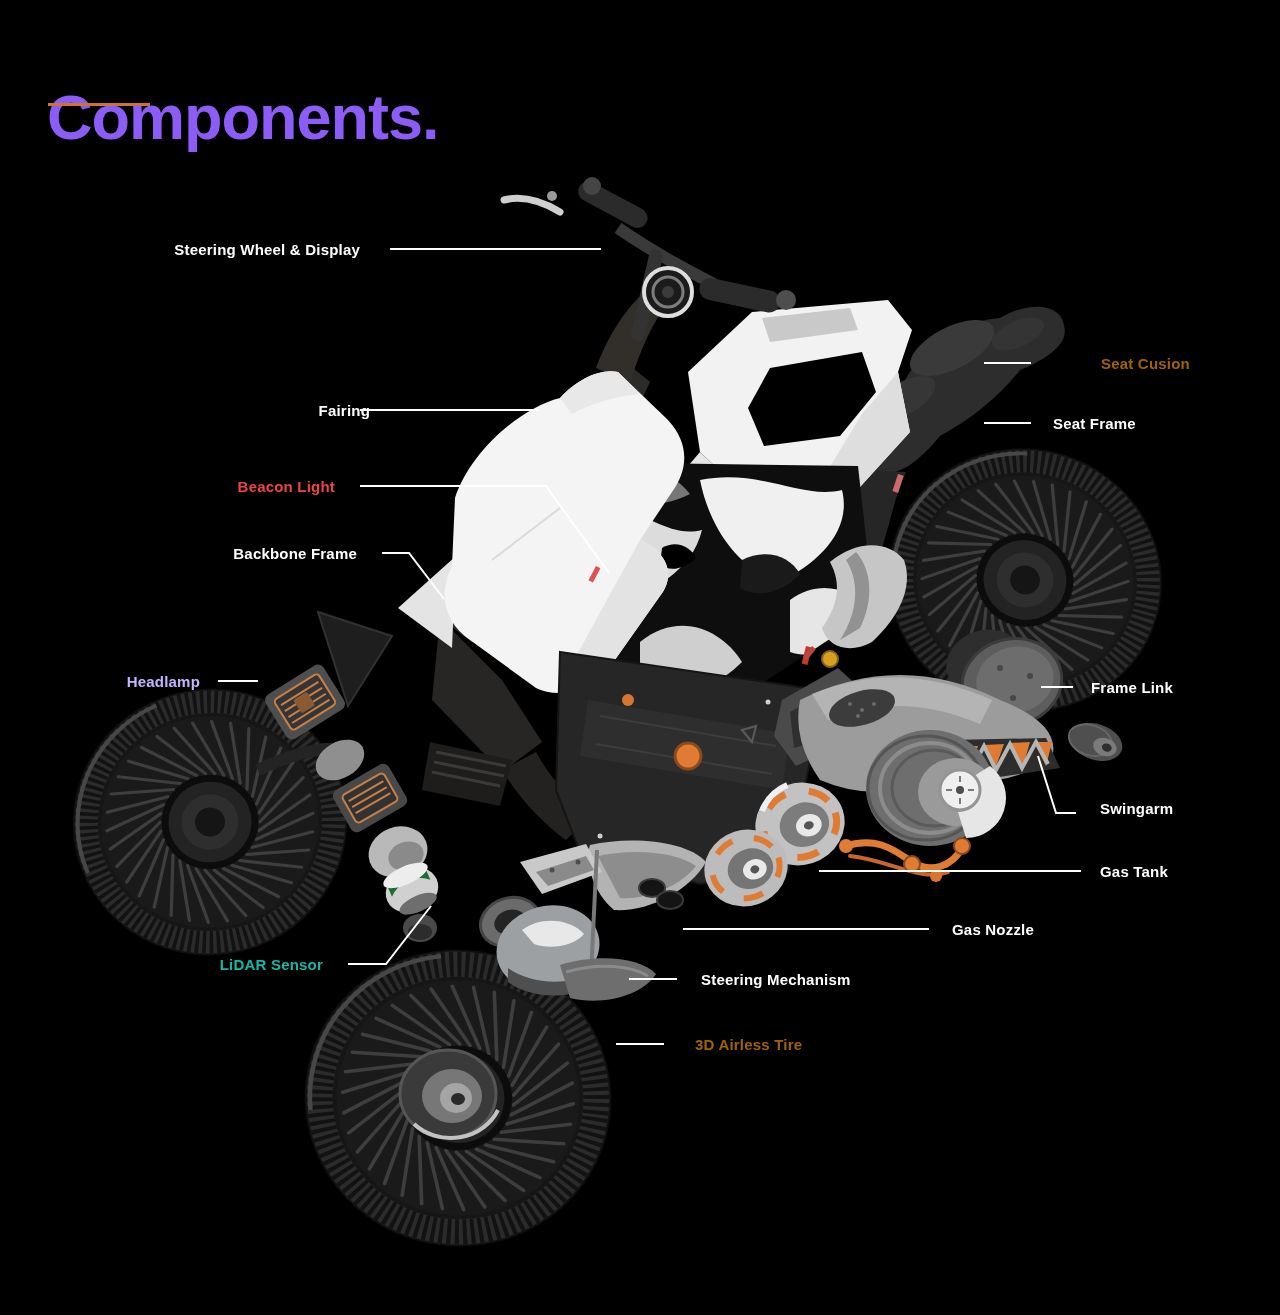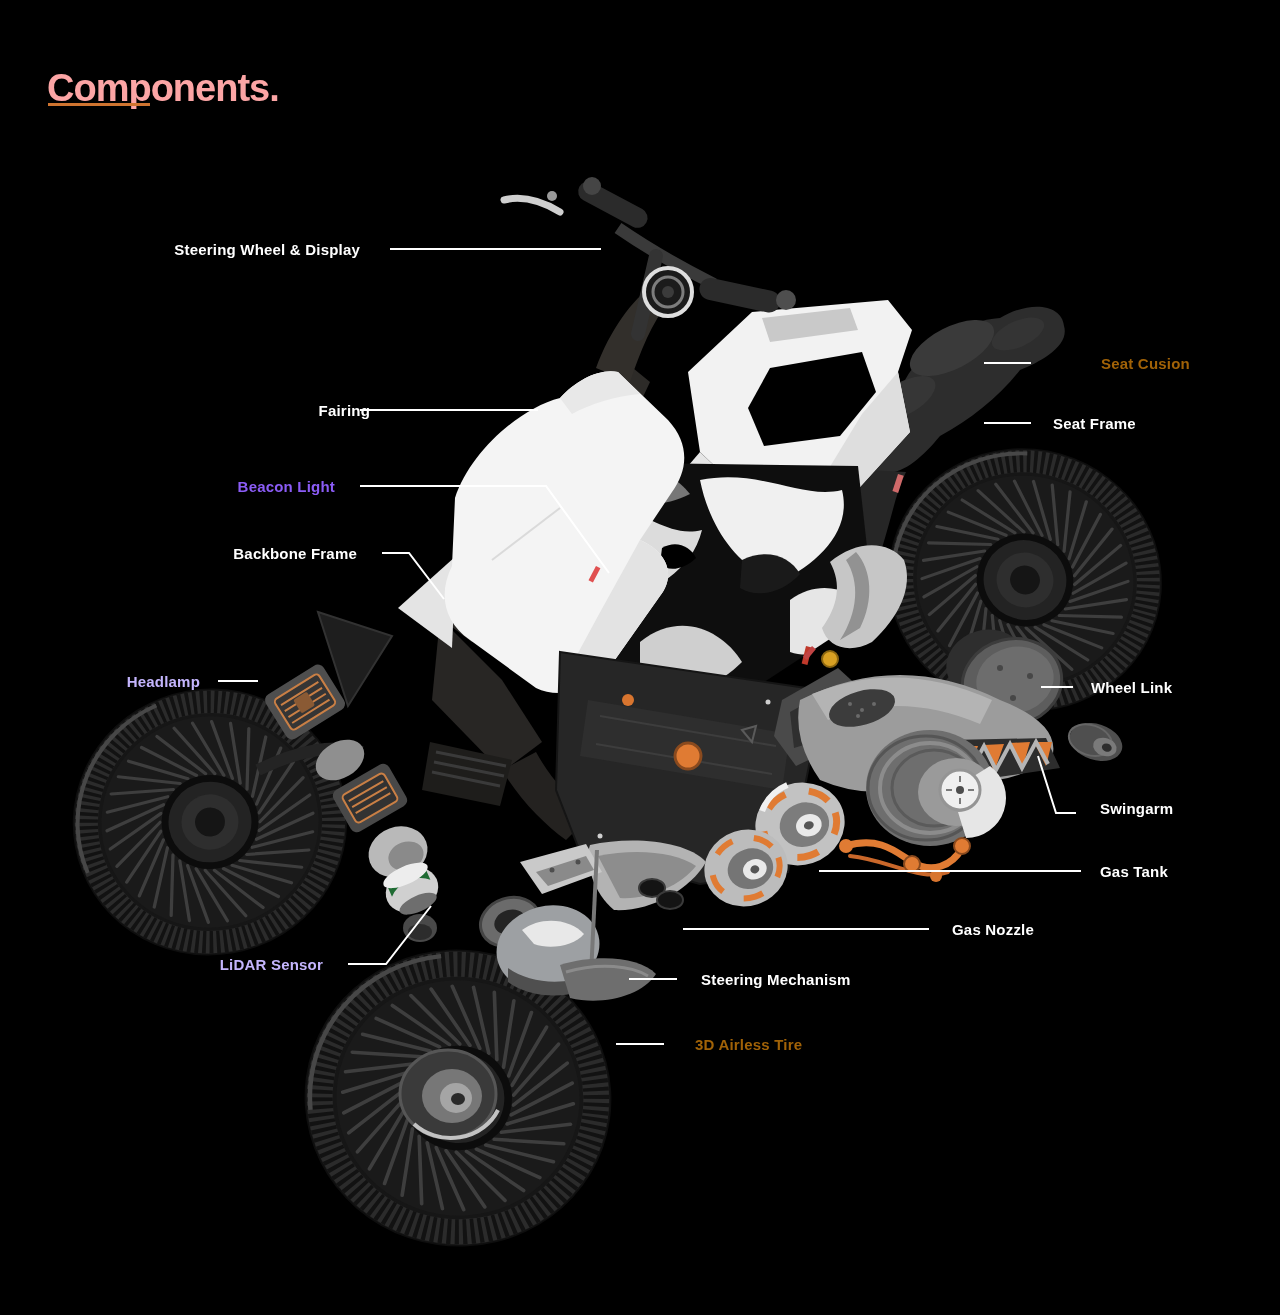--- a/index.html
+++ b/index.html
@@ -1,19 +1,19 @@
 <!DOCTYPE html>
 <html><head>
 <meta charset="utf-8">
 <style>
   html,body{margin:0;padding:0;background:#000;}
   #stage{position:relative;width:1280px;height:1315px;background:#000;overflow:hidden;
          font-family:"Liberation Sans",sans-serif;}
-  #page-title{position:absolute;left:47px;top:44px;color:#fca5a5;font-weight:700;
-              font-size:38px;letter-spacing:-1px;line-height:1;}
+  #page-title{position:absolute;left:47px;top:44px;color:#8b5cf6;font-weight:700;
+              font-size:63px;letter-spacing:-1px;line-height:1;}
   #title-underline{position:absolute;left:48px;top:103px;width:102px;height:3px;background:#cf7430;}
   #scene{position:absolute;left:0;top:0;}
   .part-label{position:absolute;transform:translate(0,-50%);font-weight:700;font-size:15px;
               color:#fff;white-space:nowrap;letter-spacing:.2px;text-align:right;}
   .part-label.r{transform:translate(-100%,-50%);}
   #leader-lines polyline{fill:none;stroke:#fff;stroke-width:2;}
   #wheel-spokes line{stroke:#3e3e3e;stroke-width:2.4;stroke-linecap:round;}
 </style>
 </head>
 <body>
@@ -313,27 +313,27 @@
         <polyline points="819,871 1081,871"></polyline>
         <polyline points="683,929 929,929"></polyline>
         <polyline points="629,979 677,979"></polyline>
         <polyline points="616,1044 664,1044"></polyline>
       </g>
   </svg>
 
   <div id="labels-layer">
       <div class="part-label r" style="left: 360px; top: 249px; color: rgb(255, 255, 255);">Steering Wheel &amp; Display</div>
       <div class="part-label r" style="left: 335px; top: 410px; color: rgb(255, 255, 255); margin-left: 35px;">Fairing</div>
-      <div class="part-label r" style="left: 335px; top: 486px; color: #8b5cf6;">Beacon Light</div>
+      <div class="part-label r" style="left: 335px; top: 486px; color: #ef4444;">Beacon Light</div>
       <div class="part-label r" style="left: 357px; top: 553px; color: rgb(255, 255, 255);">Backbone Frame</div>
       <div class="part-label r" style="left: 200px; top: 681px; color: #c4b5fd;">Headlamp</div>
-      <div class="part-label r" style="left: 323px; top: 964px; color: #c4b5fd;">LiDAR Sensor</div>
+      <div class="part-label r" style="left: 323px; top: 964px; color: #14b8a6;">LiDAR Sensor</div>
       <div class="part-label" style="left: 1101px; top: 363px; color: #a16207;">Seat Cusion</div>
       <div class="part-label" style="left: 1053px; top: 423px; color: rgb(255, 255, 255);">Seat Frame</div>
-      <div class="part-label" style="left: 1091px; top: 687px; color: rgb(255, 255, 255);">Wheel Link</div>
+      <div class="part-label" style="left: 1091px; top: 687px; color: rgb(255, 255, 255);">Frame Link</div>
       <div class="part-label" style="left: 1100px; top: 808px; color: rgb(255, 255, 255);">Swingarm</div>
       <div class="part-label" style="left: 1100px; top: 871px; color: rgb(255, 255, 255);">Gas Tank</div>
       <div class="part-label" style="left: 952px; top: 929px; color: rgb(255, 255, 255);">Gas Nozzle</div>
       <div class="part-label" style="left: 701px; top: 979px; color: rgb(255, 255, 255);">Steering Mechanism</div>
       <div class="part-label" style="left: 695px; top: 1044px; color: #a16207;">3D Airless Tire</div>
     </div>
 
   <h1 id="page-title">Components.</h1>
   <div id="title-underline" style="background: rgb(207, 116, 48);"></div>
 </div>

